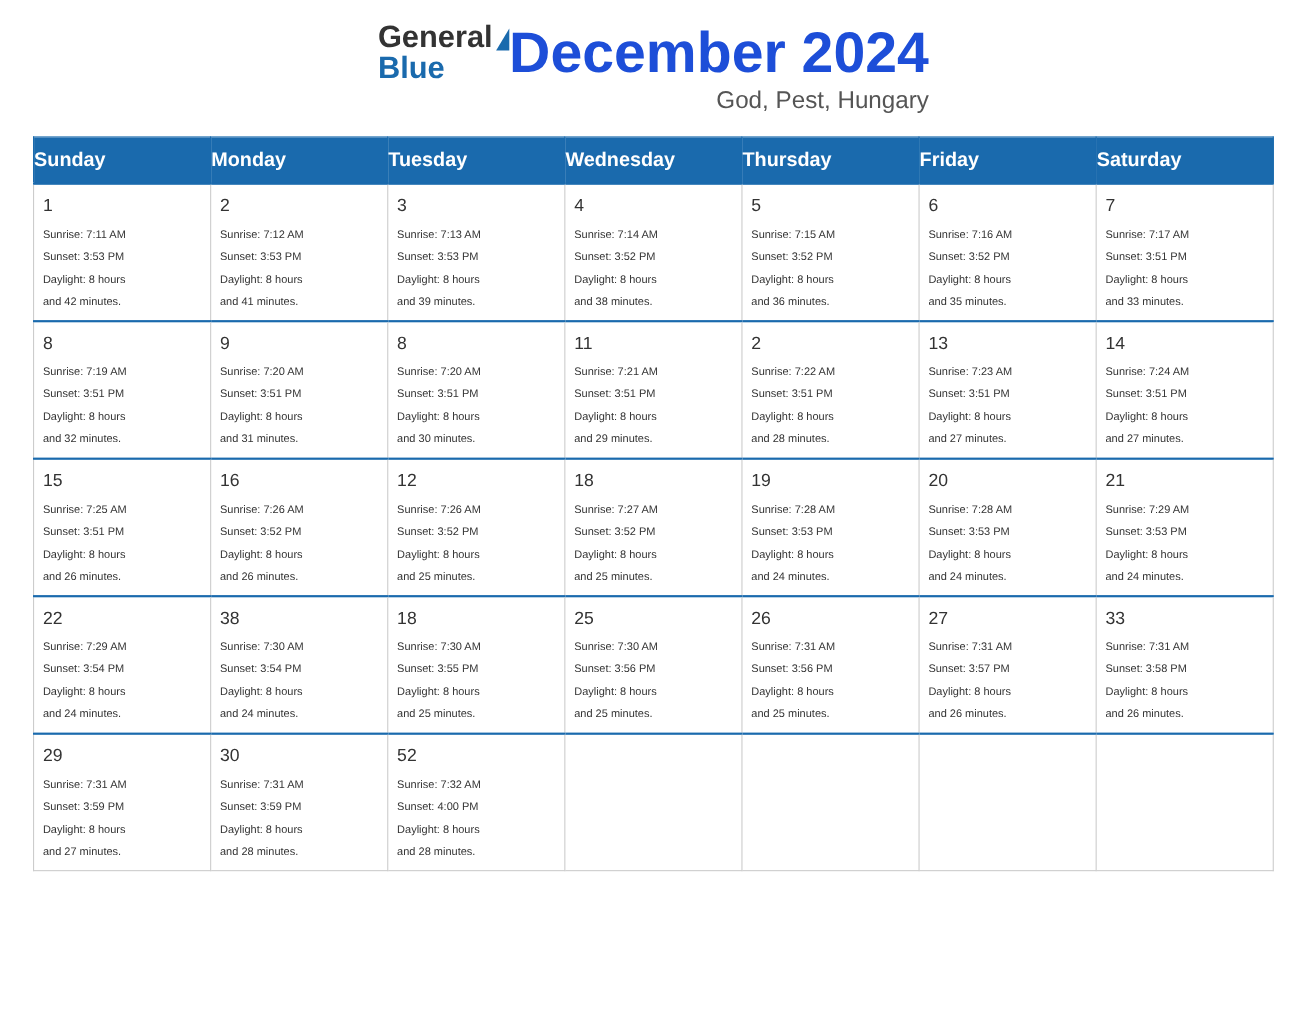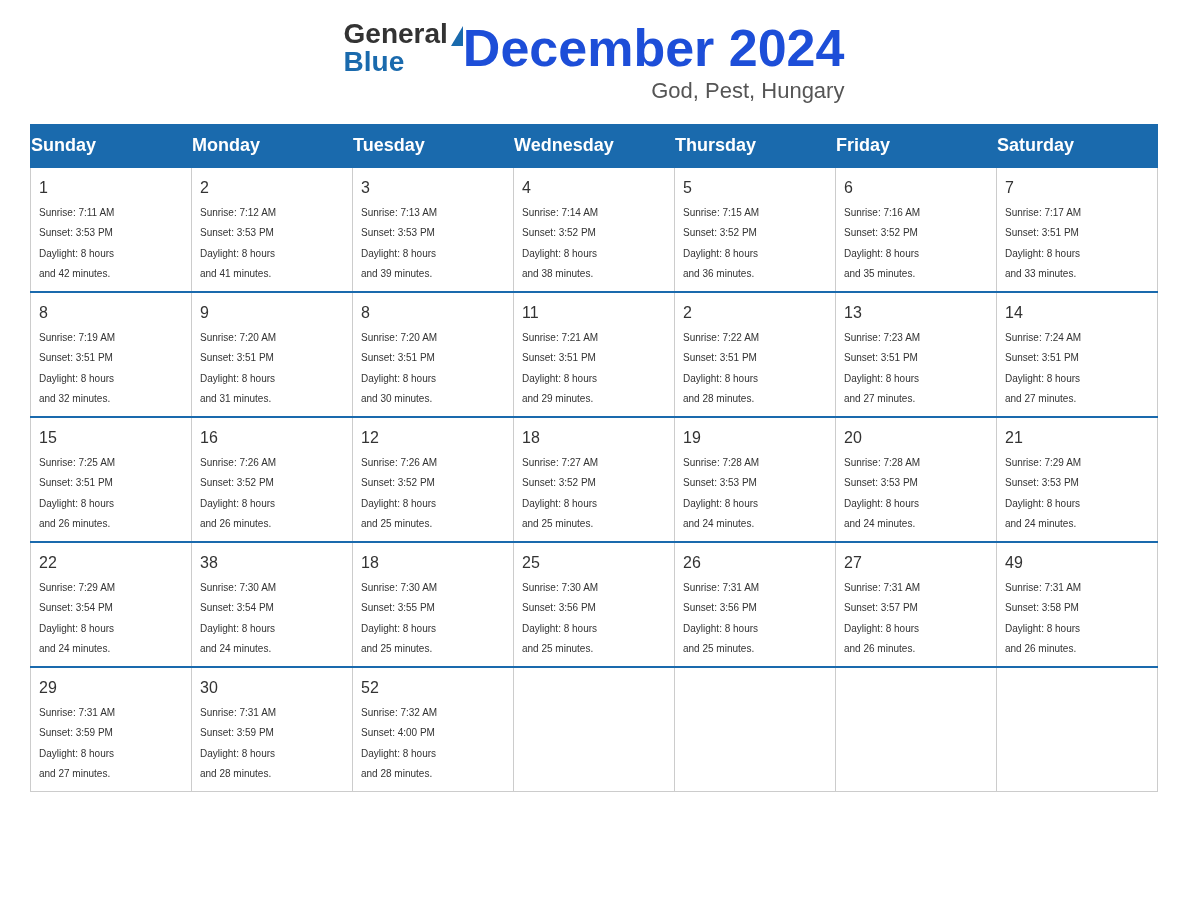--- a/index.html
+++ b/index.html
@@ -229,21 +229,21 @@
       </td>
         <td>
         <span class="day-num">26</span>
         <span class="day-info">Sunrise: 7:31 AM<br>Sunset: 3:56 PM<br>Daylight: 8 hours<br>and 25 minutes.</span>
       </td>
         <td>
         <span class="day-num">27</span>
         <span class="day-info">Sunrise: 7:31 AM<br>Sunset: 3:57 PM<br>Daylight: 8 hours<br>and 26 minutes.</span>
       </td>
         <td>
-        <span class="day-num">49</span>
+        <span class="day-num">33</span>
         <span class="day-info">Sunrise: 7:31 AM<br>Sunset: 3:58 PM<br>Daylight: 8 hours<br>and 26 minutes.</span>
       </td>
       </tr>
       <tr>
         <td>
         <span class="day-num">29</span>
         <span class="day-info">Sunrise: 7:31 AM<br>Sunset: 3:59 PM<br>Daylight: 8 hours<br>and 27 minutes.</span>
       </td>
         <td>
         <span class="day-num">30</span>

